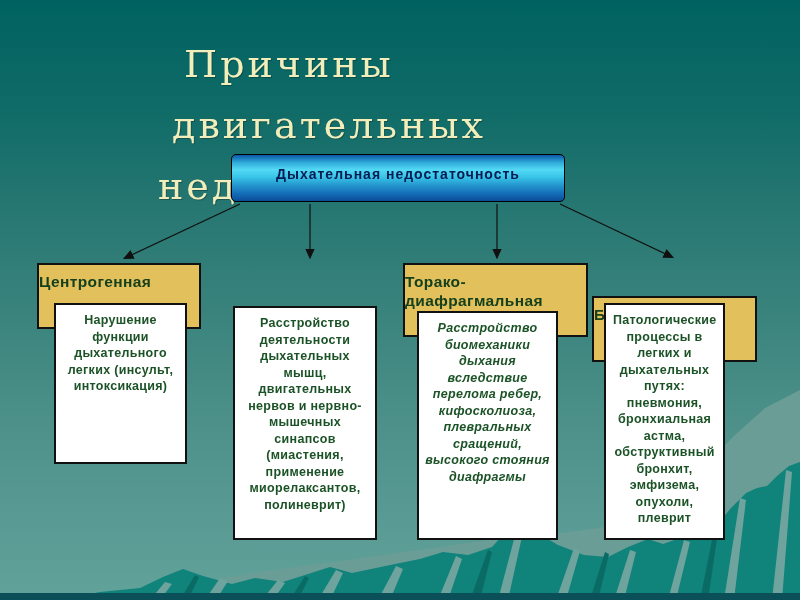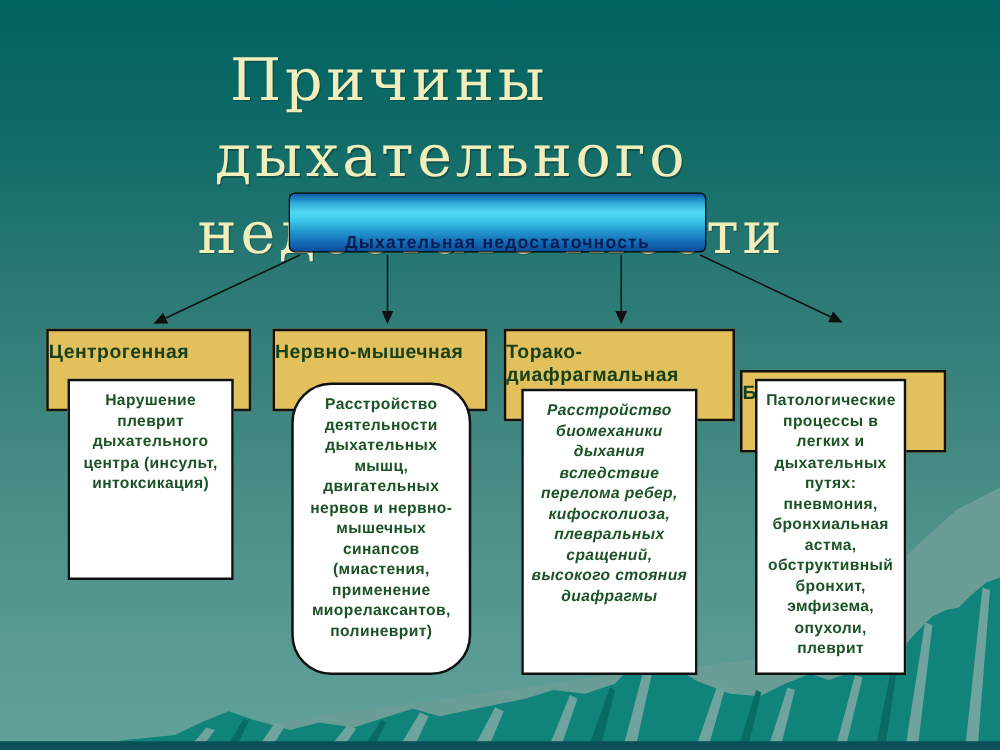--- a/index.html
+++ b/index.html
@@ -13,37 +13,37 @@
       #3a837d 52%, #4c9089 70%, #589a93 85%, #61a29a 100%);
   }
 
   
   .mountains{position:absolute;left:0;top:380px;width:800px;height:220px;z-index:1;}
 
   
   .title{
     position:absolute;left:158px;top:34px;z-index:2;
     font-family:"DejaVu Serif","Liberation Serif",serif;
-    font-size:47px;line-height:61px;font-weight:400;
+    font-size:38px;line-height:61px;font-weight:400;
     color:#f2eebb;letter-spacing:3px;
     text-shadow:1px 1px 0 rgba(0,0,0,0.25);
     white-space:nowrap;
   }
   .title .l1{margin-left:26px;}
   .title .l2{margin-left:14px;}
   .title .l3{margin-left:0;}
 
   
   .root-box{
     position:absolute;left:231px;top:154px;width:334px;height:48px;z-index:5;
     box-sizing:border-box;border:1px solid #000;border-radius:5px;
     background:linear-gradient(180deg,
       #0a57a8 0%, #2fa9d8 16%, #52d9f4 32%, #38c4e8 48%,
       #2496ce 66%, #1268b4 86%, #0b4c98 100%);
-    display:flex;justify-content:center;align-items:flex-end;
+    display:flex;justify-content:center;align-items:flex-start;
     padding-top:11px;
     font-size:14px;font-weight:bold;color:#041c52;letter-spacing:1px;
   }
 
   
   .arrows{position:absolute;left:0;top:0;width:800px;height:600px;z-index:4;pointer-events:none;}
 
   
   .ybox{
     position:absolute;z-index:6;box-sizing:border-box;
@@ -57,21 +57,21 @@
     background:#ffffff;border:2px solid #111;
     text-align:center;padding:7px 7px 0 7px;
     font-size:12.5px;font-weight:bold;color:#1b5226;letter-spacing:0.3px;
     line-height:16.5px;
   }
   .y1{left:37px; top:263px;width:164px;height:66px;}
   .y2{left:218px;top:263px;width:172px;height:66px;}
   .y3{left:403px;top:263px;width:185px;height:74px;}
   .y4{left:592px;top:263px;width:165px;height:66px;margin-top:33px;}
   .w1{left:54px; top:303px;width:133px;height:161px;padding-left:8px;padding-right:8px;}
-  .w2{left:233px;top:306px;width:144px;height:234px;border-radius:32px;}
+  .w2{left:233px;top:306px;width:144px;height:234px;}
   .w3{left:417px;top:311px;width:141px;height:229px;padding-left:6px;padding-right:6px;font-style:italic;}
   .w4{left:604px;top:303px;width:121px;height:237px;}
 </style>
 </head>
 <body>
 
 <div class="slide">
 
   <svg class="mountains" viewBox="0 0 800 220" preserveAspectRatio="none" aria-hidden="true">
 
@@ -100,21 +100,21 @@
       <polygon points="470,220 488,170 492,172 480,220"></polygon>
       <polygon points="590,220 605,172 609,174 598,220"></polygon>
       <polygon points="700,220 714,150 718,152 708,220"></polygon>
     </g>
 
     <rect x="0" y="213" width="800" height="7" fill="#0b4f58"></rect>
   </svg>
 
   <div class="title">
     <div class="l1">Причины</div>
-    <div class="l2">дыхательного</div>
+    <div class="l2">двигательных</div>
     <div class="l3">недостаточности</div>
   </div>
 
   <svg class="arrows" viewBox="0 0 800 600" aria-hidden="true">
     <defs>
       <marker id="ah" markerWidth="9" markerHeight="8" refX="7" refY="4" orient="auto">
         <polygon points="0,0 9,4 0,8" fill="#101010"></polygon>
       </marker>
     </defs>
     <g stroke="#101010" stroke-width="1.2" fill="none">
@@ -126,26 +126,23 @@
   </svg>
 
   <div class="root-box">
     <span>Дыхательная недостаточность</span>
   </div>
 
   <div class="ybox y1">
     <span>Центрогенная</span>
   </div>
   <div class="wbox w1">
-    <span>Нарушение плеврит дыхательного центра (инсульт, интоксикация)</span>
+    <span>Нарушение функции дыхательного легких (инсульт, интоксикация)</span>
   </div>
 
-  <div class="ybox y2">
-    <span>Нервно-мышечная</span>
-  </div>
   <div class="wbox w2">
     <span>Расстройство деятельности дыхательных мышц, двигательных нервов и нервно-мышечных синапсов (миастения, применение миорелаксантов, полиневрит)</span>
   </div>
 
   <div class="ybox y3">
     <span>Торако-диафрагмальная</span>
   </div>
   <div class="wbox w3">
     <span>Расстройство биомеханики дыхания вследствие перелома ребер, кифосколиоза, плевральных сращений, высокого стояния диафрагмы</span>
   </div>

